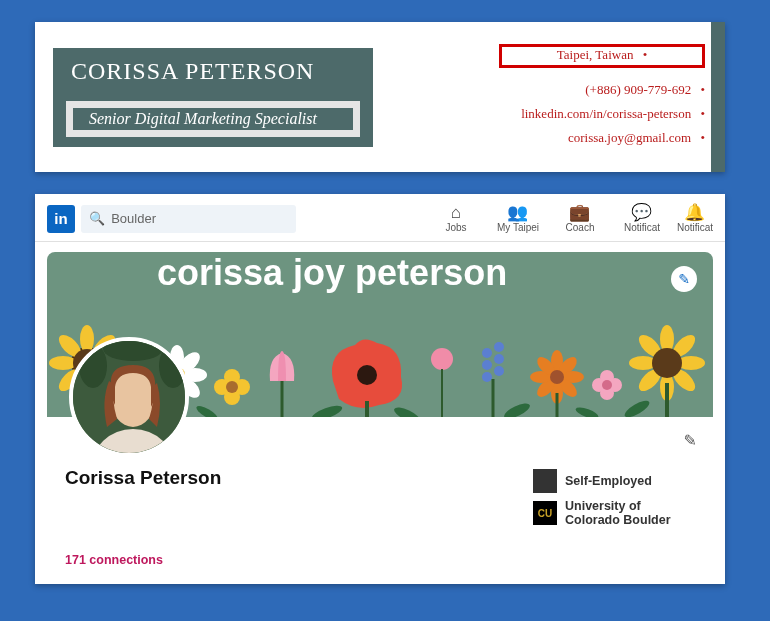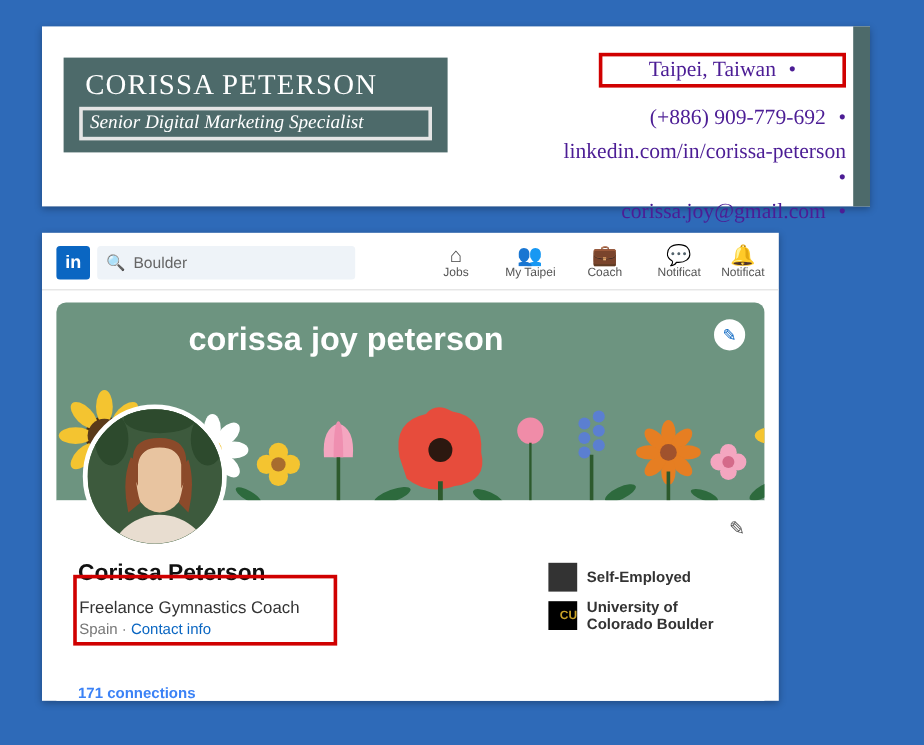--- a/index.html
+++ b/index.html
@@ -31,39 +31,39 @@
     position: relative;
   }
   .name-block .name {
     font-family: Georgia, 'Times New Roman', serif;
     color: #fff;
     font-size: 24px;
     font-weight: 400;
     letter-spacing: 1px;
   }
   .name-block .title-wrap {
-    border: 3px solid #e5e5e5;
-    margin-top: 4px;
+    border: 7px solid #e5e5e5;
+    margin-top: 16px;
     margin-left: -5px;
     margin-right: -5px;
-    padding: 2px 6px;
+    padding: 2px 16px;
   }
   .name-block .title {
     font-family: Georgia, 'Times New Roman', serif;
     color: #fff;
     font-size: 16px;
     font-weight: 400;
     font-style: italic;
   }
   .resume-right {
     width: 270px;
     padding: 22px 20px 0 0;
     font-family: Georgia, 'Times New Roman', serif;
-    font-size: 18px;
-    color: #4c1d95;
+    font-size: 13px;
+    color: #b91c1c;
     position: relative;
   }
   .resume-right .line {
     text-align: right;
     margin-bottom: 8px;
   }
   .resume-right .bullet { margin-left: 6px; }
   .loc-box {
     border: 3px solid #d00000;
     padding: 0 6px 2px 6px;
@@ -76,21 +76,21 @@
     position: absolute;
     right: 0; top: 0;
     width: 14px;
     height: 150px;
     background: #4d6a6a;
   }
 
   
   .li-card {
     background: #fff;
-    width: 614px;
+    width: 690px;
     height: 390px;
     box-shadow: 0 2px 6px rgba(0,0,0,0.3);
     margin-top: 22px;
     position: relative;
     overflow: hidden;
   }
   .li-topbar {
     display: flex;
     align-items: center;
     padding: 6px 8px 4px 12px;
@@ -143,23 +143,23 @@
   .li-banner {
     margin: 10px 12px 0 12px;
     background: #6d9480;
     height: 165px;
     border-radius: 8px 8px 0 0;
     position: relative;
     overflow: hidden;
   }
   .banner-name {
     position: absolute;
-    top: 16px; left: 110px;
+    top: 0; left: 110px;
     color: #fff;
-    font-size: 27px;
+    font-size: 36px;
     font-weight: 700;
     font-family: Arial, sans-serif;
   }
   .edit-badge {
     position: absolute;
     top: 14px; right: 16px;
     width: 26px; height: 26px;
     border-radius: 50%;
     background: #fff;
     display: flex;
@@ -225,23 +225,23 @@
     margin-top: 2px;
   }
   .loc-line {
     font-size: 12.5px;
     color: #777;
     margin-top: 3px;
   }
   .loc-line a { color: #0a66c2; text-decoration: none; }
   .connections {
     font-size: 12.5px;
-    color: #3b82f6;
+    color: #be185d;
     font-weight: 600;
-    margin-top: 26px;
+    margin-top: 8px;
     cursor: pointer;
   }
   .profile-right {
     margin-left: auto;
     padding-top: 2px;
     font-size: 12.5px;
     color: #333;
     font-weight: 600;
   }
   .exp-row {
@@ -250,21 +250,21 @@
     margin-bottom: 6px;
   }
   .exp-row .sq {
     width: 24px; height: 24px;
     margin-right: 8px;
     background: #333;
     border-radius: 0;
     flex-shrink: 0;
     display: flex;
     align-items: center;
-    justify-content: flex-end;
+    justify-content: center;
     font-size: 10px;
     color: #fff;
   }
   .exp-row.uni .sq { background: #000; }
   .exp-row.uni .sq span { color: #c9a227; font-weight: 700; }
 </style>
 </head>
 <body>
 
 <div class="resume-card">
@@ -470,29 +470,20 @@
         <path d="M36 40 Q28 60 34 86 L44 78 Q38 58 42 44 Z" fill="#8b4a2a"></path>
         <path d="M84 42 Q90 62 84 86 L76 78 Q82 58 80 46 Z" fill="#8b4a2a"></path>
       </svg>
     </div>
     <div class="edit-pencil">
       <span>✎</span>
     </div>
     <div class="profile-main">
       <div class="profile-left">
         <div class="profile-name">Corissa Peterson</div>
-        <div class="headline-box">
-          <div style="height:14px;"></div>
-          <div class="headline">Freelance Gymnastics Coach</div>
-          <div class="loc-line">
-            <span>Spain</span>
-            <span> · </span>
-            <a href="#">Contact info</a>
-          </div>
-        </div>
         <div style="height:52px;"></div>
         <div class="connections">171 connections</div>
       </div>
       <div class="profile-right">
         <div class="exp-row">
           <div class="sq"></div>
           <span>Self-Employed</span>
         </div>
         <div class="exp-row uni">
           <div class="sq">

